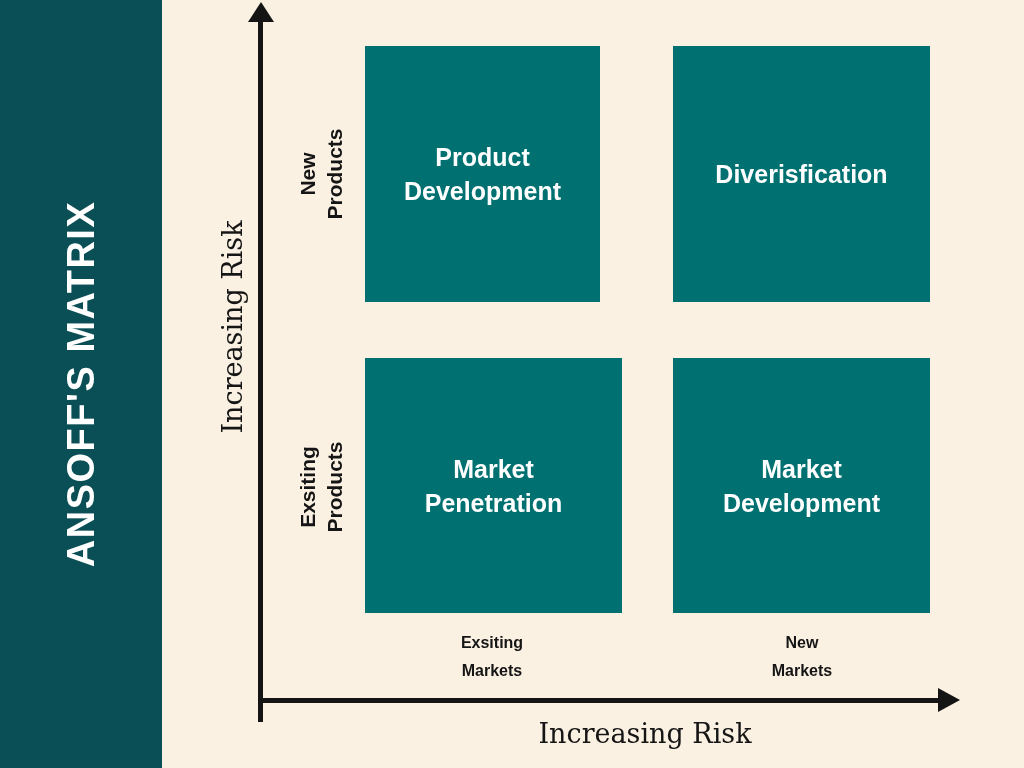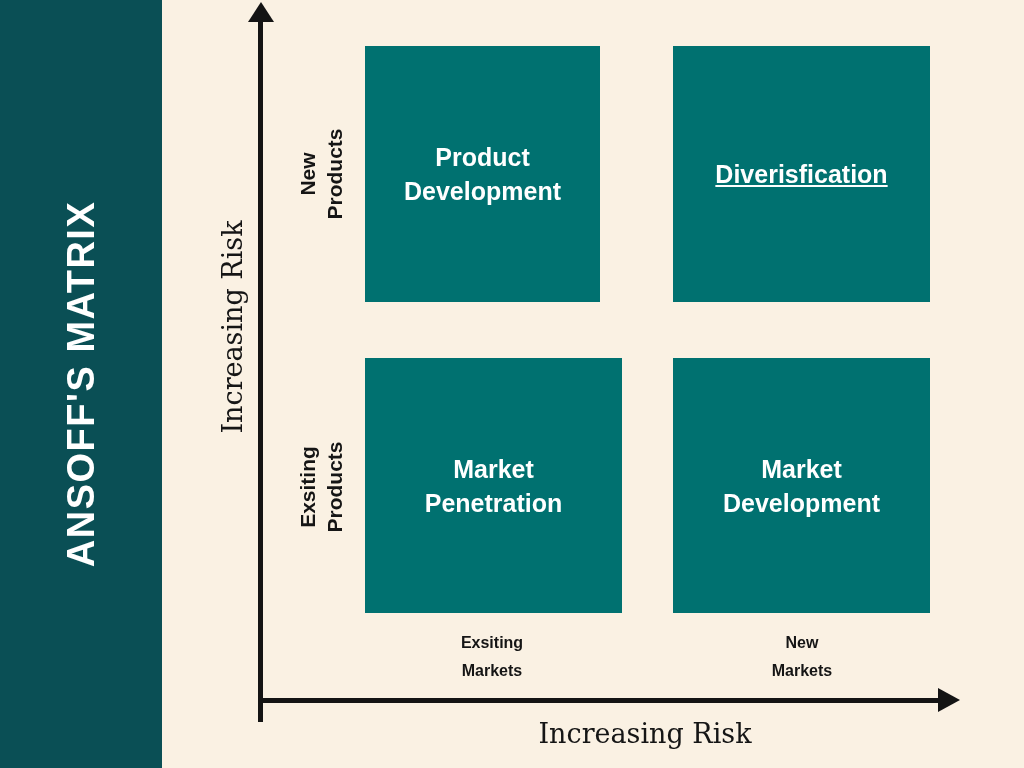--- a/index.html
+++ b/index.html
@@ -72,21 +72,21 @@
   
   .quad {
     position: absolute;
     background: var(--quadrant-bg, #007170);
     color: var(--text-light, #ffffff);
     display: flex; align-items: center; justify-content: center;
     text-align: center;
     font-weight: 700; font-size: 25px; line-height: 34px;
   }
   #q0 { left: 365px; top: 46px;  width: 235px; height: 256px; }
-  #q1 { left: 673px; top: 46px;  width: 257px; height: 256px; text-decoration: underline; }
+  #q1 { left: 673px; top: 46px;  width: 257px; height: 256px; }
   #q2 { left: 365px; top: 358px; width: 257px; height: 255px; }
   #q3 { left: 673px; top: 358px; width: 257px; height: 255px; }
 
   
   .rowlabel {
     position: absolute;
     transform: translate(-50%, -50%) rotate(-90deg);
     font-weight: 700; font-size: 21px; line-height: 27px;
     text-align: center; color: var(--text-dark, #151515);
     white-space: pre-line;

